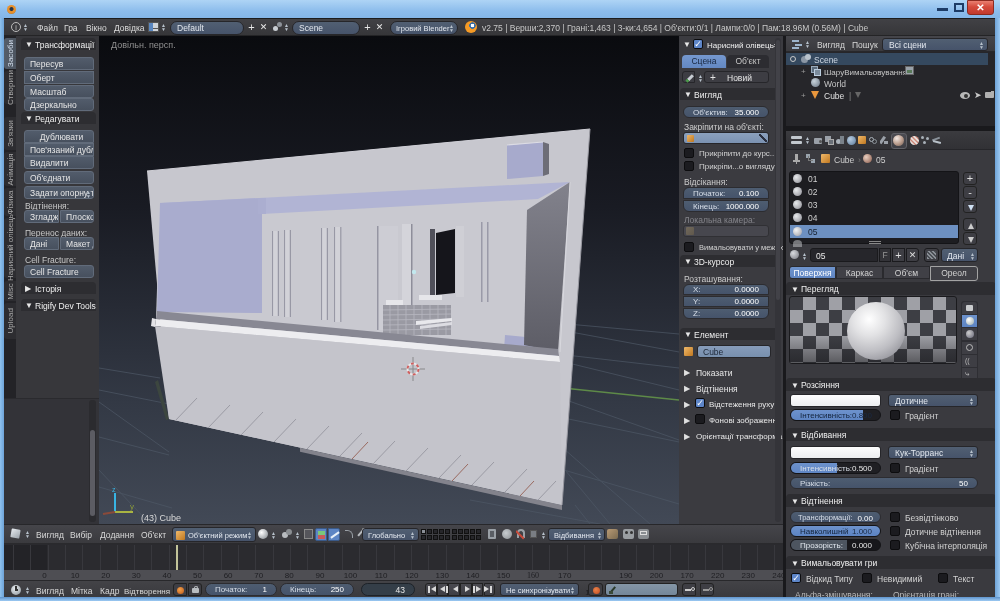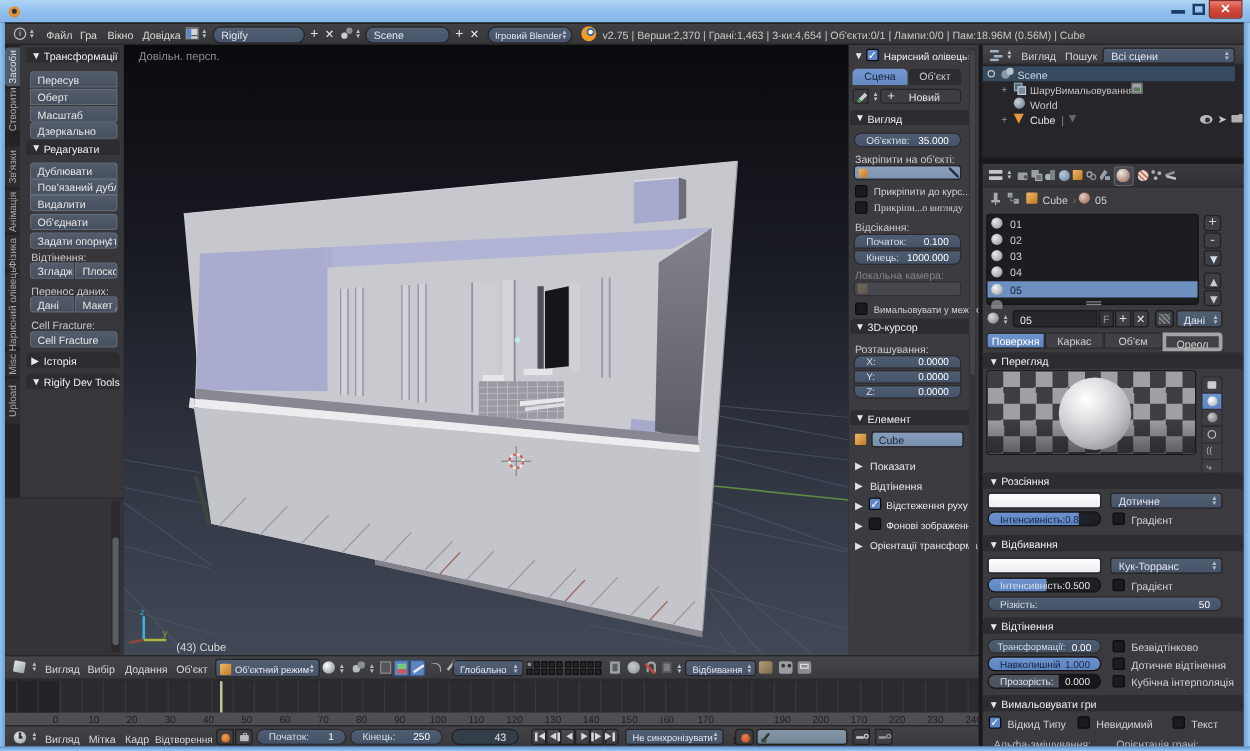--- a/index.html
+++ b/index.html
@@ -33,21 +33,21 @@
   <div class="lbl" style="left:37px;top:23px;color:#dcdcdc;">Файл</div>
   <div class="lbl" style="left:64px;top:23px;color:#dcdcdc;">Гра</div>
   <div class="lbl" style="left:86px;top:23px;color:#dcdcdc;">Вікно</div>
   <div class="lbl" style="left:114px;top:23px;color:#dcdcdc;">Довідка</div>
   <div class="ico" style="left:148px;top:22px;width:11px;height:10px;background:#cfd4da;border:1px solid #555;">
     <div class="abs" style="left:0;top:0;width:4px;height:10px;background:#5a87c0;"></div>
     <div class="abs" style="left:4px;top:5px;width:7px;height:1px;background:#555;"></div>
   </div>
   <div class="updn" style="left:160px;top:23px;">▲<br>▼</div>
   <div class="drop" style="left:170px;top:20.5px;width:74px;height:14px;">
-      <span style="position:absolute;left:6px;top:1px;">Rigify</span>
+      <span style="position:absolute;left:6px;top:1px;">Default</span>
     </div>
   <div class="abs" style="left:246px;top:21px;width:11px;height:13px;color:#e8e8e8;font-size:11px;line-height:12px;text-align:center;">+</div>
   <div class="abs" style="left:258px;top:21px;width:11px;height:13px;color:#e8e8e8;font-size:9px;line-height:13px;text-align:center;">✕</div>
   <div class="ico" style="left:272px;top:22px;width:11px;height:10px;">
     <div class="abs" style="left:1px;top:4px;width:5px;height:5px;border-radius:50%;background:#c9cdd3;"></div>
     <div class="abs" style="left:5px;top:0;width:5px;height:5px;border-radius:50%;background:#8d9299;"></div>
   </div>
   <div class="updn" style="left:283px;top:23px;">▲<br>▼</div>
   <div class="drop" style="left:292px;top:20.5px;width:68px;height:14px;">
       <span style="position:absolute;left:6px;top:1px;">Scene</span>
@@ -86,21 +86,21 @@
   <div class="hdrband" style="left:21px;top:38px;width:75px;height:12px;"></div>
   <div class="lbl" style="left:25px;top:40px;color:#e8e8e8;font-size:8px;">▼</div>
   <div class="lbl" style="left:35px;top:39.5px;color:#f0f0f0;">Трансформації</div>
   <div class="btn" style="left:24px;top:57px;width:70px;height:13px;border-radius:3px 3px 0 0;">Пересув</div>
   <div class="btn" style="left:24px;top:71px;width:70px;height:13px;border-radius:0;">Оберт</div>
   <div class="btn" style="left:24px;top:85px;width:70px;height:13px;border-radius:0 0 3px 3px;">Масштаб</div>
   <div class="btn" style="left:24px;top:98px;width:70px;height:13px;">Дзеркально</div>
   <div class="hdrband" style="left:21px;top:112px;width:75px;height:12px;"></div>
   <div class="lbl" style="left:25px;top:114px;color:#e8e8e8;font-size:8px;">▼</div>
   <div class="lbl" style="left:35px;top:113.5px;color:#f0f0f0;">Редагувати</div>
-  <div class="btn" style="left:24px;top:130px;width:70px;height:13px;border-radius:3px 3px 0 0;">Дублювати</div>
+  <div class="btn" style="left:24px;top:130px;width:70px;height:13px;border-radius:3px 3px 0 0;text-align:center;">Дублювати</div>
   <div class="btn" style="left:24px;top:143px;width:70px;height:13px;border-radius:0;">Пов'язаний дубль</div>
   <div class="btn" style="left:24px;top:156px;width:70px;height:13px;border-radius:0 0 3px 3px;">Видалити</div>
   <div class="btn" style="left:24px;top:171px;width:70px;height:13px;">Об'єднати</div>
   <div class="btn" style="left:24px;top:186px;width:70px;height:13px;">Задати опорну то...<span class="updn" style="right:1px;top:3px;">▲<br>▼</span></div>
   <div class="lbl" style="left:25px;top:201px;color:#c8c8c8;">Відтінення:</div>
   <div class="btn" style="left:24px;top:210px;width:35px;height:13px;border-radius:3px 0 0 3px;">Згладже</div>
   <div class="btn" style="left:60px;top:210px;width:34px;height:13px;border-radius:0 3px 3px 0;">Плоско</div>
   <div class="lbl" style="left:25px;top:228px;color:#c8c8c8;">Перенос даних:</div>
   <div class="btn" style="left:24px;top:237px;width:35px;height:13px;border-radius:3px 0 0 3px;">Дані</div>
   <div class="btn" style="left:60px;top:237px;width:34px;height:13px;border-radius:0 3px 3px 0;">Макет да</div>
@@ -306,21 +306,21 @@
       <span style="position:absolute;left:9px;top:0.5px;">Об'єктив:</span>
       <span class="val" style="right:9px;top:0.5px;color:#fff;">35.000</span>
     </div>
   <div class="lbl" style="left:684px;top:122px;color:#cccccc;">Закріпити на об'єкті:</div>
   <div class="abs" style="left:683px;top:132px;width:86px;height:12px;background:linear-gradient(#8ba0bd,#7b92b2);border:1px solid #26262a;border-radius:3px;"></div>
   <div class="abs" style="left:687px;top:134.5px;width:7px;height:7px;background:linear-gradient(135deg,#eeb668,#bd7720);border-radius:1px;"></div>
   <div class="abs" style="left:759px;top:134px;width:8px;height:8px;background:linear-gradient(45deg,transparent 40%,#2a3040 42% 58%,transparent 60%);"></div>
   <div class="cb" style="left:684px;top:148px;"></div>
   <div class="lbl" style="left:699px;top:149px;color:#d2d2d2;font-size:8px;">Прикріпити до курс...</div>
   <div class="cb" style="left:684px;top:161px;"></div>
-  <div class="lbl" style="left:699px;top:162px;color:#d2d2d2;font-size:8px;font-family:Liberation Serif, serif;">Прикріпи...о вигляду</div>
+  <div class="lbl" style="left:699px;top:162px;color:#d2d2d2;font-size:8px;">Прикріпи...о вигляду</div>
   <div class="lbl" style="left:684px;top:177px;color:#cccccc;">Відсікання:</div>
   <div class="pillsq" style="left:683px;top:187px;width:86px;height:12px;border-radius:6px 6px 0 0;">
       <span style="position:absolute;left:9px;top:0.5px;">Початок:</span>
       <span class="val" style="right:9px;top:0.5px;color:#fff;">0.100</span>
     </div>
   <div class="pillsq" style="left:683px;top:200px;width:86px;height:12px;border-radius:0 0 6px 6px;">
       <span style="position:absolute;left:9px;top:0.5px;">Кінець:</span>
       <span class="val" style="right:9px;top:0.5px;color:#fff;">1000.000</span>
     </div>
   <div class="lbl" style="left:684px;top:215px;color:#84848a;">Локальна камера:</div>
@@ -776,21 +776,21 @@
       <div class="abs" style="left:2px;top:2px;width:9px;height:8px;background:linear-gradient(45deg,#8a8f96 25%,#4a4e54 25% 50%,#8a8f96 50% 75%,#4a4e54 75%);background-size:4px 4px;"></div>
     </div>
   <div class="drop" style="left:941px;top:248px;width:37px;height:14px;border-radius:3px;">
       <span style="position:absolute;left:5px;top:1.5px;">Дані</span>
       <span class="updn" style="right:1px;top:2.5px;">▲<br>▼</span>
     </div>
 
   <div class="abs" style="left:789px;top:266px;width:47px;height:13px;background:linear-gradient(#6f94cd,#5f85c2);border:1px solid #2a2a2e;border-radius:3px 0 0 3px;color:#fff;text-align:center;line-height:12px;">Поверхня</div>
   <div class="abs" style="left:836px;top:266px;width:47px;height:13px;background:#404046;border:1px solid #2a2a2e;color:#d2d2d2;text-align:center;line-height:12px;">Каркас</div>
   <div class="abs" style="left:883px;top:266px;width:47px;height:13px;background:#404046;border:1px solid #2a2a2e;color:#d2d2d2;text-align:center;line-height:12px;">Об'єм</div>
-  <div class="abs" style="left:930px;top:266px;width:48px;height:15px;background:#404046;border:3px solid #a3a3a3;border-radius:0 3px 3px 0;color:#d2d2d2;text-align:center;line-height:12px;">Ореол</div>
+  <div class="abs" style="left:930px;top:266px;width:48px;height:15px;background:#404046;border:1px solid #a3a3a3;border-radius:0 3px 3px 0;color:#d2d2d2;text-align:center;line-height:12px;">Ореол</div>
 
   <div class="hdrband" style="left:786px;top:282px;width:210px;height:13px;"></div>
   <div class="lbl" style="left:791px;top:284.5px;color:#e8e8e8;font-size:8px;">▼</div>
   <div class="lbl" style="left:801px;top:284px;color:#f0f0f0;">Перегляд</div>
   <div id="preview">
     <div class="abs" style="left:789px;top:296px;width:168px;height:68px;border:1px solid #1a1a1d;border-radius:3px;overflow:hidden;background:repeating-conic-gradient(#9fa0a6 0 25%,#3d3e44 0 50%) 0 0/26px 26px;">
       <div class="abs" style="left:0;top:38px;width:168px;height:30px;background:linear-gradient(rgba(30,30,34,0),rgba(25,25,28,0.55));"></div>
       <div class="abs" style="left:57px;top:5px;width:58px;height:58px;border-radius:50%;background:radial-gradient(circle at 38% 30%,#ffffff,#e2e2e4 30%,#bdbdc2 60%,#808088 95%);"></div>
     </div>
     <div class="abs" style="left:961px;top:301px;width:17px;height:80px;background:#2e2e33;border-radius:3px;"></div>

